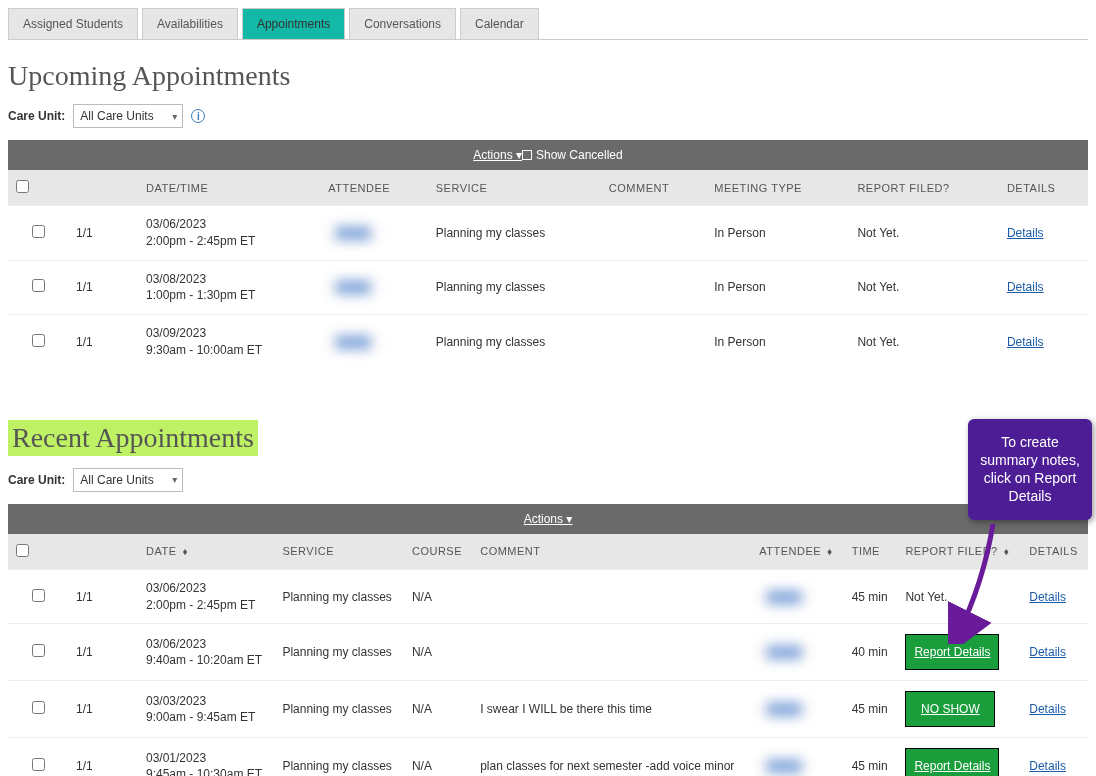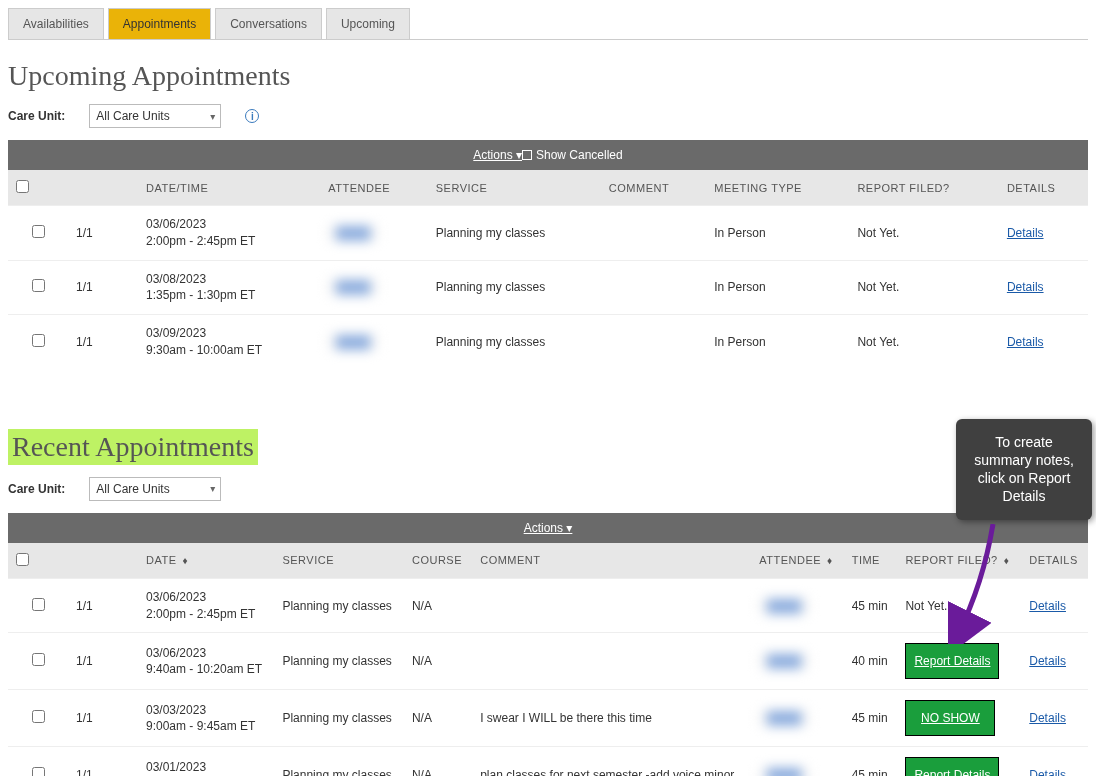--- a/index.html
+++ b/index.html
@@ -1,30 +1,30 @@
 <!DOCTYPE html>
 <html><head>
 <meta charset="utf-8">
 <style>
 * { box-sizing: border-box; margin: 0; padding: 0; }
 body { font-family: Arial, sans-serif; font-size: 13px; color: #333; background: #fff; padding: 8px; }
 
 
 .tabs { display: flex; border-bottom: 1px solid #ccc; margin-bottom: 20px; }
 .tab { padding: 8px 14px; border: 1px solid #ccc; border-bottom: none; background: #e6e6e6; margin-right: 4px; font-size: 12px; color: #555; cursor: pointer; }
-.tab.active { background: #eab308; color: #333; }
-
-
-h1.section { font-family: Georgia, 'Times New Roman', serif; font-weight: normal; font-size: 28px; color: #555; margin: 20px 0 12px 0; }
+.tab.active { background: #14b8a6; color: #333; }
+
+
+h1.section { font-family: Georgia, 'Times New Roman', serif; font-weight: normal; font-size: 28px; color: #555; margin: 11px 0 12px 0; }
 h1.recent-hl { display: inline-block; background: #bef264; padding: 2px 4px; }
 
 
-.careunit-row { display: flex; align-items: center; gap: 24px; margin-bottom: 12px; }
+.careunit-row { display: flex; align-items: center; gap: 8px; margin-bottom: 12px; }
 .careunit-row label { font-weight: bold; font-size: 12px; }
-.careunit-select { border: 1px solid #bbb; padding: 4px 6px; background: #fff; font-size: 12px; width: 132px; position: relative; }
+.careunit-select { border: 1px solid #bbb; padding: 4px 6px; background: #fff; font-size: 12px; width: 110px; position: relative; }
 .careunit-wrap { position: relative; display: inline-flex; align-items: center; }
 .careunit-arrow { position: absolute; right: 6px; font-size: 10px; color: #666; pointer-events: none; }
 .info-icon { width: 14px; height: 14px; border: 1px solid #3a7abd; border-radius: 50%; color: #3a7abd; font-size: 10px; display: inline-flex; align-items: center; justify-content: center; font-weight: bold; }
 
 
 .actionbar { background: #6a6a6a; color: #fff; display: flex; align-items: center; justify-content: center; padding: 8px 12px; font-size: 12px; }
 .actionbar .actions-link { text-decoration: underline; cursor: pointer; }
 .showcancelled { display: flex; align-items: center; gap: 4px; font-size: 12px; }
 .showcancelled .box { width: 10px; height: 10px; border: 1px solid #fff; }
 
@@ -39,32 +39,33 @@
 .count-col { width: 70px; }
 .blur { filter: blur(6px); color: #88aadd; background: #f5f5f5; border-radius: 4px; display: inline-block; padding: 2px 8px; }
 .details-link { color: #1a5aa8; text-decoration: underline; cursor: pointer; }
 .report-btn { background: #1a9e3c; color: #fff; padding: 10px 8px; text-align: center; font-size: 12px; text-decoration: underline; display: inline-block; min-width: 90px; border: 1px solid #000000; cursor: pointer; }
 .noshow-btn { text-transform: uppercase; }
 .sort-icon { display: inline-block; font-size: 10px; margin-left: 6px; color: #555; }
 
 .spacer { height: 40px; }
 
 
-.callout { position: absolute; background: #404040; color: #fff; padding: 14px 10px; border-radius: 6px; font-size: 14px; text-align: center; width: 136px; box-shadow: 2px 2px 6px rgba(0,0,0,0.4); line-height: 1.3; }
+.callout { position: absolute; background: #4c1d95; color: #fff; padding: 14px 10px; border-radius: 6px; font-size: 14px; text-align: center; width: 124px; box-shadow: 2px 2px 6px rgba(0,0,0,0.4); line-height: 1.3; }
 .callout-container { position: relative; }
 .arrow-svg { position: absolute; }
 </style>
 </head>
 <body>
 
 <div class="tabs">
+  <div class="tab">Assigned Students</div>
   <div class="tab">Availabilities</div>
   <div class="tab active">Appointments</div>
   <div class="tab">Conversations</div>
-  <div class="tab">Upcoming</div>
+  <div class="tab">Calendar</div>
 </div>
 
 <h1 class="section">Upcoming Appointments</h1>
 
 <div class="careunit-row">
   <label>Care Unit:</label>
   <div class="careunit-wrap">
     <div class="careunit-select">All Care Units</div>
     <span class="careunit-arrow">▾</span>
   </div>
@@ -101,21 +102,21 @@
         <td><span class="blur">████</span></td>
         <td>Planning my classes</td>
         <td></td>
         <td>In Person</td>
         <td>Not Yet.</td>
         <td><span class="details-link">Details</span></td>
       </tr>
       <tr>
         <td class="checkbox-cell"><input type="checkbox" style=""></td>
         <td>1/1</td>
-        <td class="datecell">03/08/2023<span class="d2">1:35pm - 1:30pm ET</span></td>
+        <td class="datecell">03/08/2023<span class="d2">1:00pm - 1:30pm ET</span></td>
         <td><span class="blur">████</span></td>
         <td>Planning my classes</td>
         <td></td>
         <td>In Person</td>
         <td>Not Yet.</td>
         <td><span class="details-link">Details</span></td>
       </tr>
       <tr>
         <td class="checkbox-cell"><input type="checkbox" style=""></td>
         <td>1/1</td>

